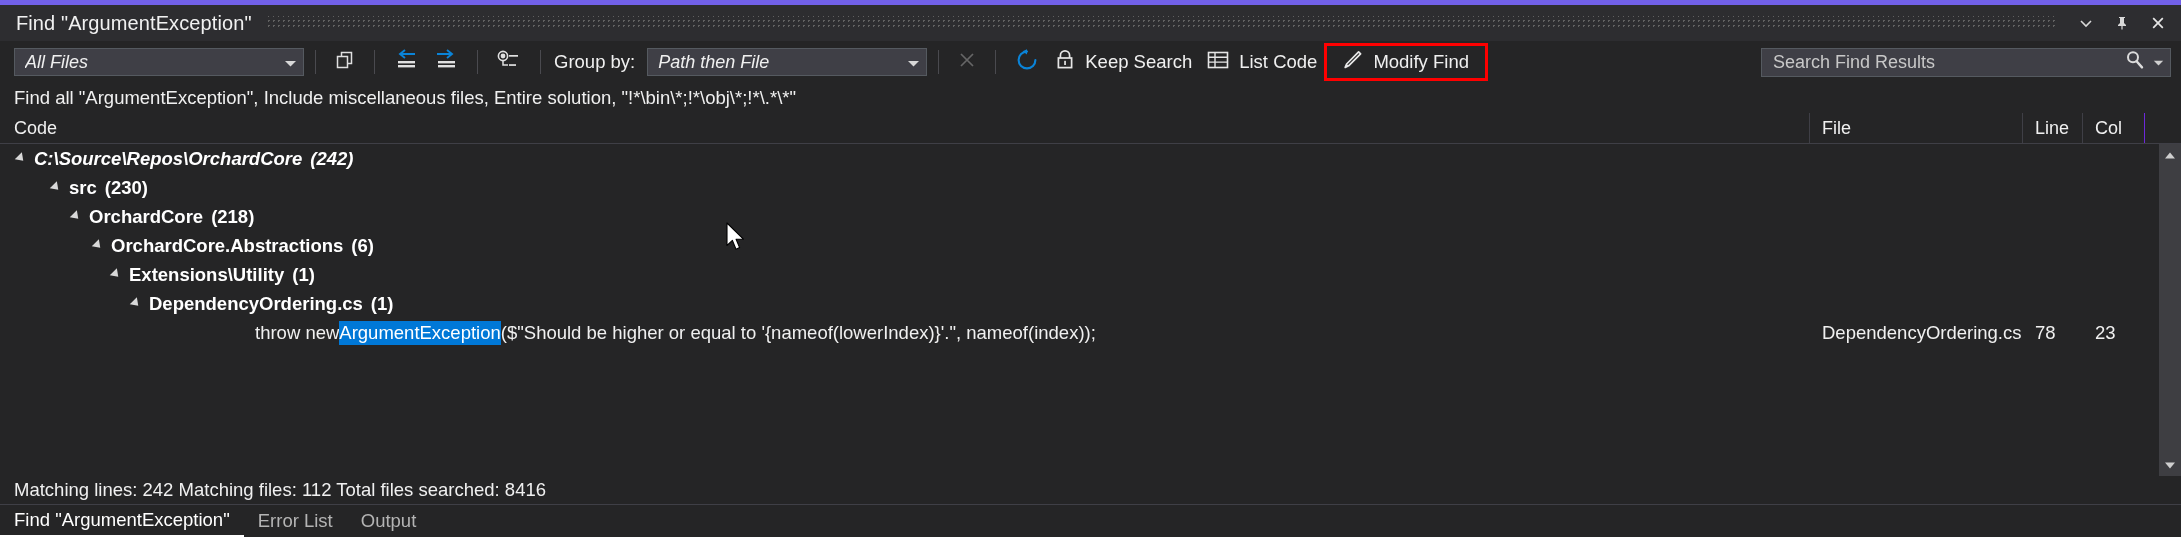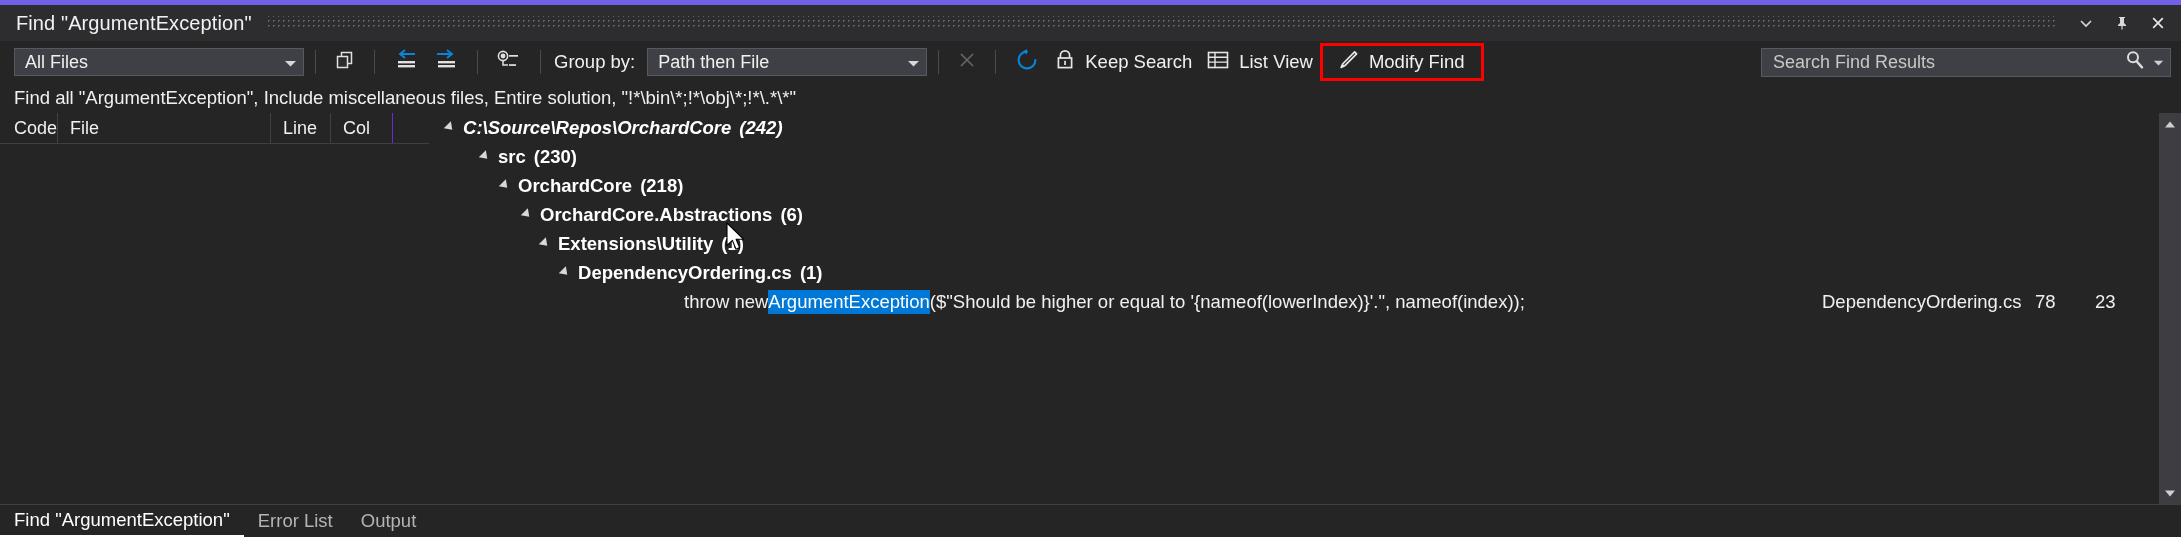--- a/index.html
+++ b/index.html
@@ -34,21 +34,21 @@
   
   .toolbar{
     height:42px;flex:0 0 auto;background:#252526;
     display:flex;align-items:center;padding:0 10px 0 14px;gap:0;
   }
   .combo{
     background:#3f3f46;border:1px solid #555a60;height:28px;
     display:flex;align-items:center;padding:0 6px 0 10px;
     font-size:18px;color:#f0f0f0;box-sizing:border-box;position:relative;
   }
-  .combo .combo-label{flex:1 1 auto;white-space:nowrap;overflow:hidden;}
+  .combo .combo-label{flex:1 1 auto;white-space:nowrap;overflow:hidden;font-style:italic;}
   .combo .caret{margin-left:8px;flex:0 0 auto;}
   .combo-files{width:290px;}
   .combo-group{width:280px;}
   .sep{width:1px;height:24px;background:#4a4a4f;margin:0 11px;flex:0 0 auto;}
   .tb-btn{
     height:30px;display:flex;align-items:center;gap:9px;
     padding:0 7px;cursor:default;white-space:nowrap;font-size:18px;color:#f0f0f0;
     box-sizing:border-box;
   }
   .tb-btn.disabled{opacity:.38;}
@@ -62,21 +62,21 @@
   }
   .searchbox .ph{flex:1 1 auto;font-size:18px;color:#c8c8c8;white-space:nowrap;}
 
   
   .desc{
     height:30px;flex:0 0 auto;display:flex;align-items:center;
     padding-left:14px;font-size:18.5px;color:#f0f0f0;white-space:nowrap;background:#252526;
   }
 
   
-  .gridwrap{flex:1 1 auto;display:flex;flex-direction:row;min-height:0;background:#252526;}
+  .gridwrap{flex:1 1 auto;display:flex;flex-direction:column;min-height:0;background:#252526;}
   .colheads{
     height:30px;flex:0 0 auto;display:flex;align-items:center;
     border-bottom:1px solid #3f3f46;background:#252526;font-size:18px;color:#f0f0f0;
   }
   .colheads .ch{height:30px;display:flex;align-items:center;box-sizing:border-box;}
   .ch-code{flex:1 1 auto;padding-left:14px;border-right:1px solid #3f3f46;}
   .ch-file{width:213px;padding-left:12px;border-right:1px solid #3f3f46;}
   .ch-line{width:60px;padding-left:12px;border-right:1px solid #3f3f46;}
   .ch-col{width:62px;padding-left:12px;border-right:1px solid #6d28d9;}
   .ch-pad{width:36px;}
@@ -257,21 +257,21 @@
       <span class="tb-label">Keep Search</span>
     </div>
 
     <div class="tb-btn">
       <span>
         <svg width="24" height="22" viewBox="0 0 24 22">
           <rect x="2.5" y="3.5" width="19" height="15" fill="none" stroke="#e6e6e6" stroke-width="1.6"></rect>
           <path d="M2.5 8.3 H21.5 M2.5 13.1 H21.5 M9 3.5 V18.5" stroke="#e6e6e6" stroke-width="1.4"></path>
         </svg>
       </span>
-      <span class="tb-label">List View</span>
+      <span class="tb-label">List Code</span>
     </div>
 
     <div class="highlight-box">
       <div class="tb-btn">
         <span>
           <svg width="24" height="24" viewBox="0 0 24 24">
             <path d="M18.6 3.8 L20.6 5.8 L8.6 17.8 L5.2 19.4 L6.6 16 Z" fill="none" stroke="#e8e8e8" stroke-width="1.7" stroke-linejoin="round"></path>
             <path d="M6.6 16 L8.6 17.8 L5.2 19.4 Z" fill="#e8e8e8"></path>
           </svg>
         </span>
@@ -368,20 +368,21 @@
         <div class="vs-track"></div>
         <div class="vs-arrow">
           <svg width="12" height="9" viewBox="0 0 12 9">
               <path d="M6 7.5 L1 1.5 L11 1.5 Z" fill="#cfcfcf"></path>
             </svg>
         </div>
       </div>
     </div>
   </div>
 
+  <div class="status">Matching lines: 242 Matching files: 112 Total files searched: 8416</div>
 
   <div class="tabbar">
     <div class="tab active">Find "ArgumentException"</div>
     <div class="tab">Error List</div>
     <div class="tab">Output</div>
   </div>
 
   <div class="cursor" style="left:726px;top:222px;">
     <svg width="22" height="32" viewBox="0 0 22 32">
       <path d="M1 1 L1 23.5 L6.4 18.4 L10 27.2 L13.6 25.6 L10.1 17.2 L17.4 17.2 Z" fill="#ffffff" stroke="#000000" stroke-width="1.1" stroke-linejoin="round"></path>

